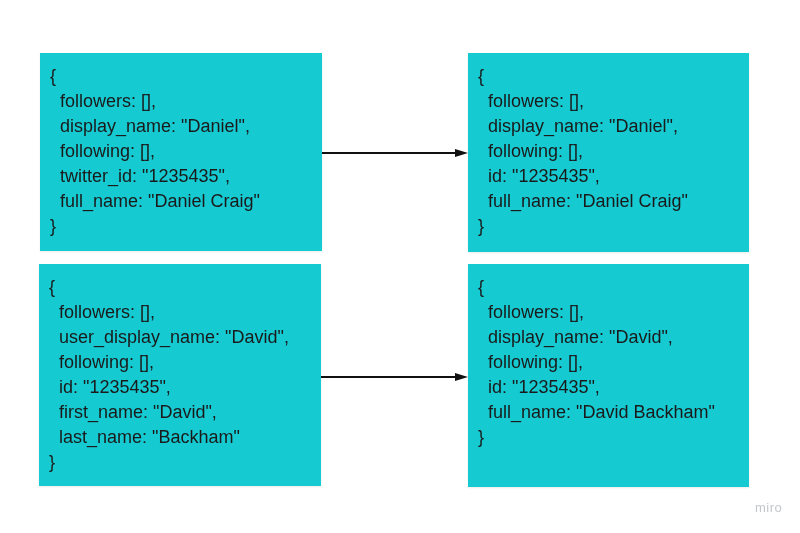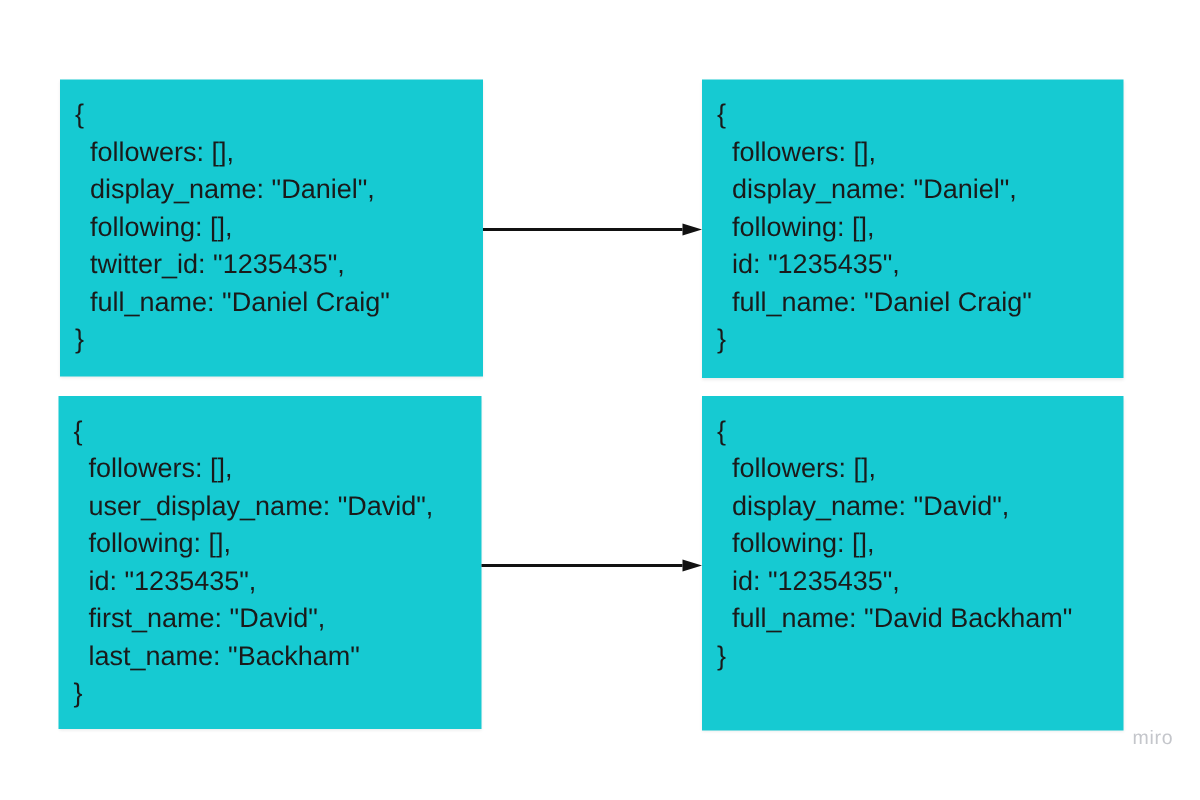--- a/index.html
+++ b/index.html
@@ -51,21 +51,21 @@
     width: 0;
     height: 0;
     border-left: 13px solid var(--arrow-color, #111111);
     border-top: 4.5px solid transparent;
     border-bottom: 4.5px solid transparent;
   }
 
   .watermark {
     position: absolute;
     left: 755px;
-    top: 484px;
+    top: 500px;
     font-size: 13px;
     letter-spacing: 0.5px;
     color: var(--watermark-color, #c4c6cb);
     cursor: pointer;
     user-select: none;
   }
 </style>
 </head>
 <body>
 

